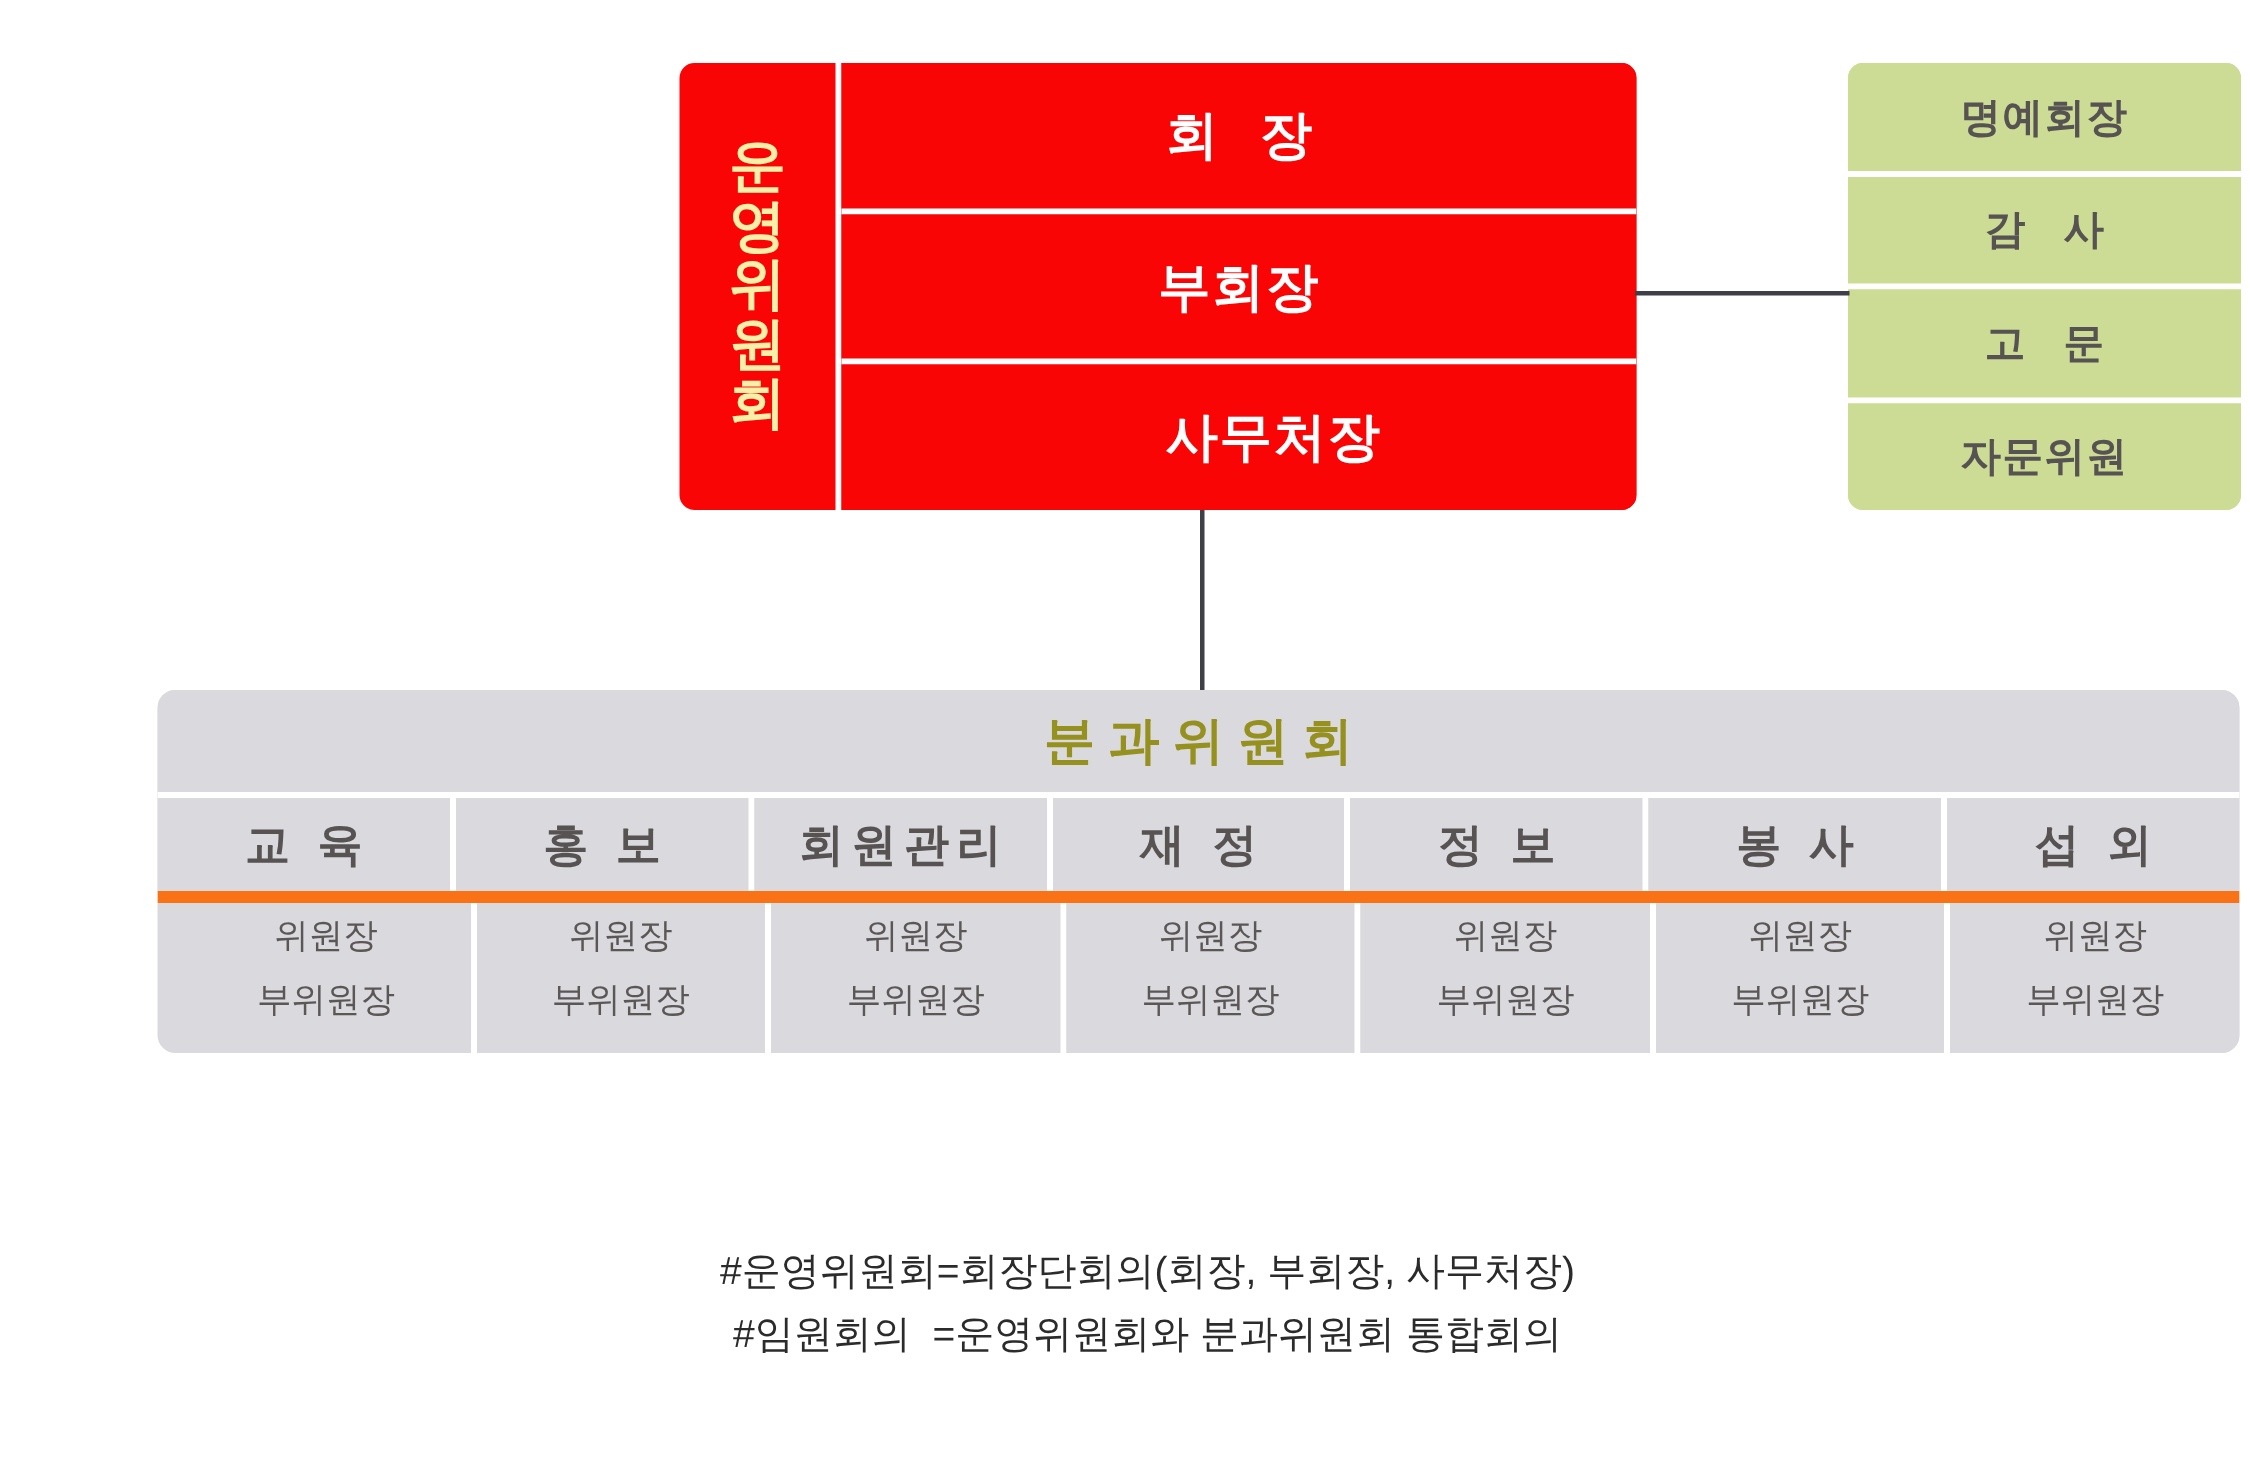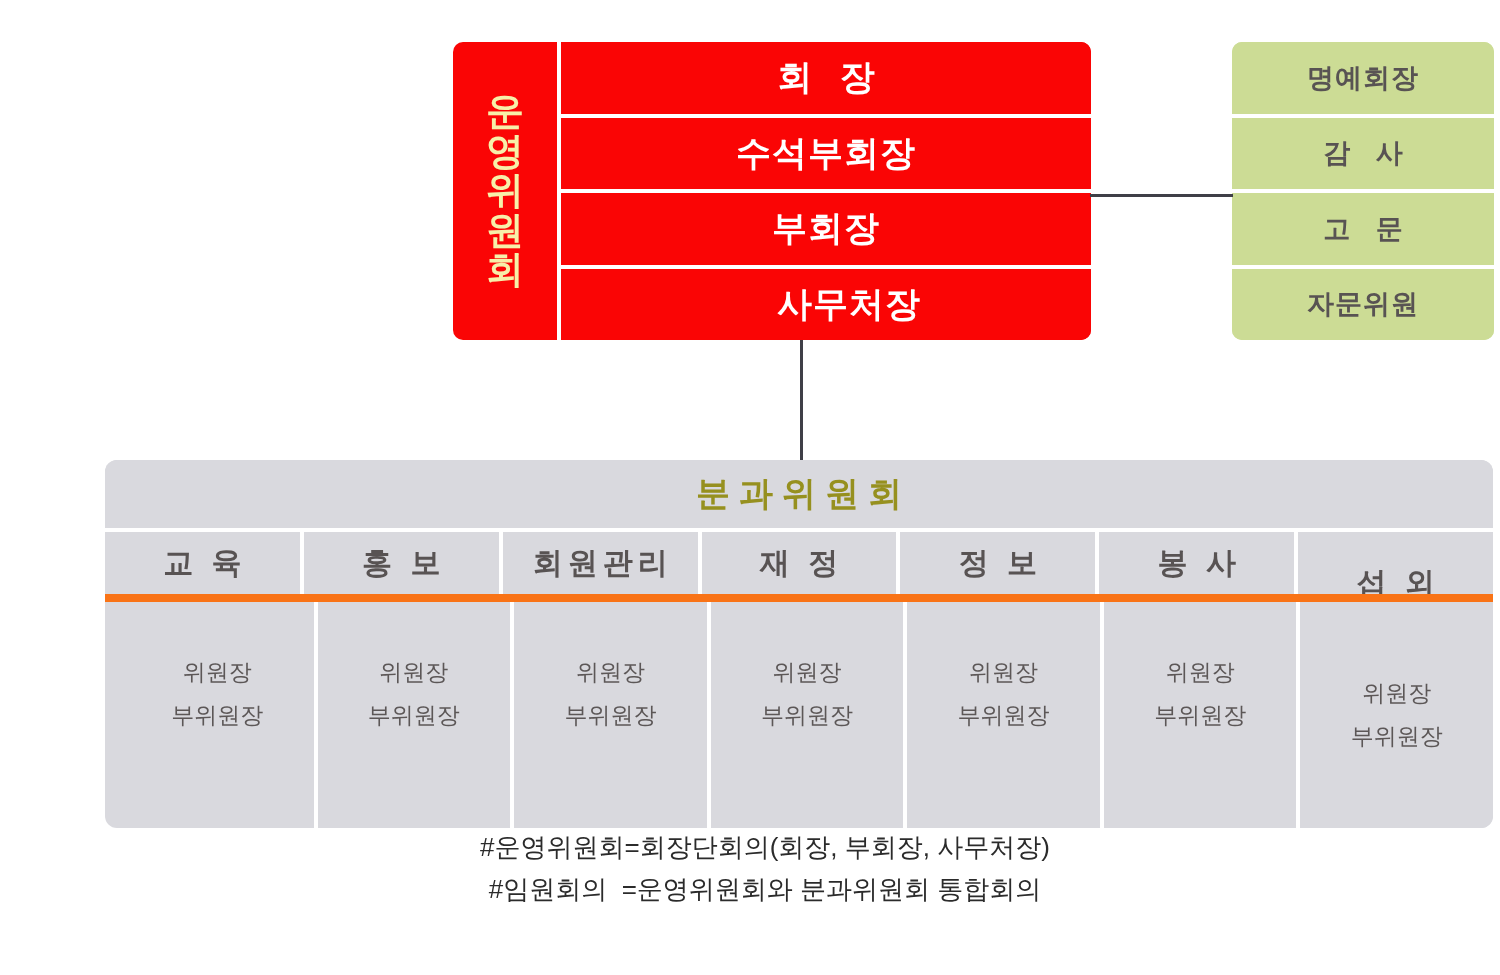--- a/index.html
+++ b/index.html
@@ -113,21 +113,21 @@
     height: 120px;
     background: #3f3f47;
   }
 
   
   #subcommittee-panel {
     position: absolute;
     left: 105px;
     top: 460px;
     width: 1388px;
-    height: 368px;
+    height: 242px;
     background: #d9d9de;
     border-radius: 12px;
     overflow: hidden;
     display: flex;
     flex-direction: column;
   }
   #subcommittee-title {
     height: 68px;
     flex: 0 0 68px;
     display: flex;
@@ -156,21 +156,21 @@
   }
   .sc-cell {
     flex: 1 1 0;
     background: #d9d9de;
     border-right: 4px solid #ffffff;
     display: flex;
     align-items: center;
     justify-content: center;
     flex-direction: column;
   }
-  .sc-cell:last-child { border-right: none; margin-top: 41px; }
+  .sc-cell:last-child { border-right: none; }
   .sc-header-cell {
     color: #585353;
     font-size: 30px;
     font-weight: bold;
     letter-spacing: 5px;
     text-indent: 5px;
   }
   .sc-body-cell {
     color: #5c5757;
     font-size: 23px;
@@ -203,21 +203,20 @@
     <span class="vchar">영</span>
     <span class="vchar">위</span>
     <span class="vchar">원</span>
     <span class="vchar">회</span>
   </div>
 
   <div id="exec-divider"></div>
 
   <div id="exec-roles">
     <div class="exec-role spaced">회 장</div>
-    <div class="exec-role">수석부회장</div>
     <div class="exec-role">부회장</div>
     <div class="exec-role">사무처장</div>
   </div>
 
 </div>
 
 <div id="advisory-panel">
   <div class="advisory-item">명예회장</div>
   <div class="advisory-item spaced">감 사</div>
   <div class="advisory-item spaced">고 문</div>

